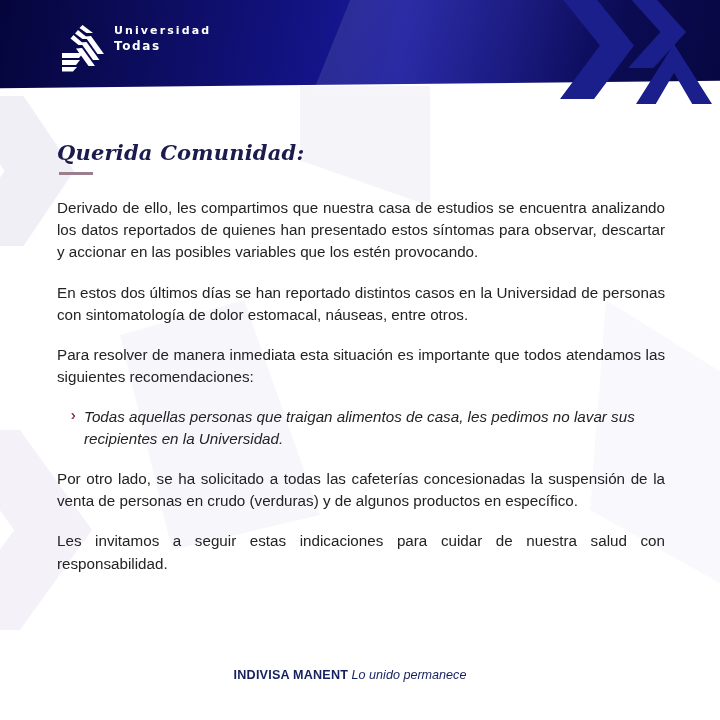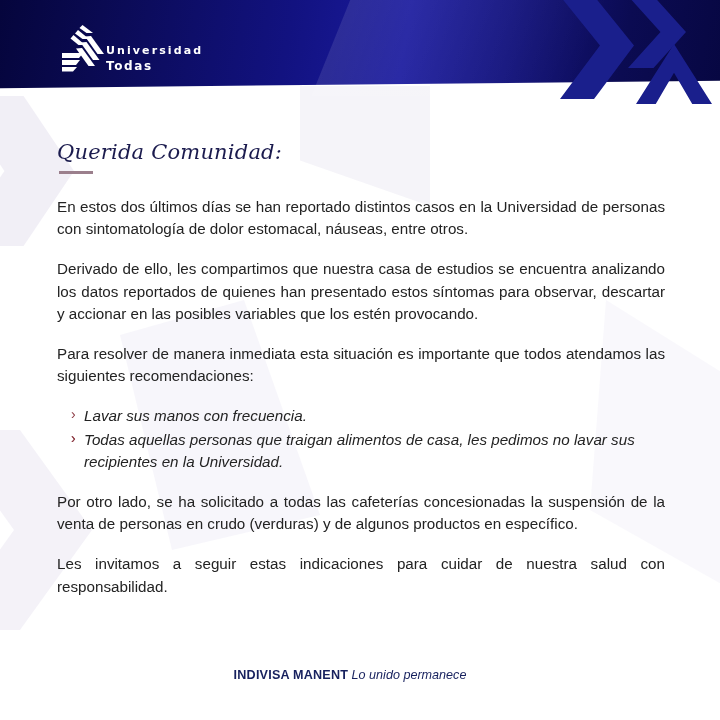--- a/index.html
+++ b/index.html
@@ -128,21 +128,22 @@
     clip-path: polygon(50% 0, 100% 100%, 74% 100%, 50% 48%, 26% 100%, 0 100%);
   }
 
   
   .logo {
     position: absolute;
     left: 60px;
     top: 24px;
     z-index: 5;
     display: flex;
-    align-items: flex-end;
+    align-items: flex-start;
+    gap: 8px;
   }
   .logo-mark { width: 46px; height: 48px; flex: none; }
   .logo-text { padding-top: 1px; }
   .logo-univ {
     font-family: "DejaVu Sans", sans-serif;
     font-size: 11px;
     font-weight: 700;
     letter-spacing: 2.1px;
     color: #ffffff;
     line-height: 1;
@@ -172,21 +173,21 @@
   .content {
     position: absolute;
     left: 57px;
     top: 140px;
     width: 608px;
     z-index: 4;
   }
   .title {
     font-family: "DejaVu Serif", serif;
     font-size: 21px;
-    font-weight: 400;
+    font-weight: 700;
     font-style: italic;
     color: #1b1b4e;
     letter-spacing: .2px;
     margin: 0 0 4px 0;
     display: inline-block;
   }
   .title-rule {
     width: 34px;
     height: 3px;
     background: #9b7f8c;
@@ -284,29 +285,29 @@
       <div class="logo-univ">Universidad</div>
       <div class="logo-city">Todas</div>
     </div>
   </div>
 
   <div class="content">
 
     <div class="title">Querida Comunidad:</div>
     <div class="title-rule"></div>
 
+    <p class="para">Derivado de ello, les compartimos que nuestra casa de estudios se encuentra analizando los datos reportados de quienes han presentado estos síntomas para observar, descartar y accionar en las posibles variables que los estén provocando.</p>
+
     <p class="para">En estos dos últimos días se han reportado distintos casos en la Universidad de personas con sintomatología de dolor estomacal, náuseas, entre otros.</p>
-
-    <p class="para">Derivado de ello, les compartimos que nuestra casa de estudios se encuentra analizando los datos reportados de quienes han presentado estos síntomas para observar, descartar y accionar en las posibles variables que los estén provocando.</p>
 
     <p class="para">Para resolver de manera inmediata esta situación es importante que todos atendamos las siguientes recomendaciones:</p>
 
     <ul class="recs">
       <li>
-        <span class="bullet">›</span><span>Lavar sus manos con frecuencia.</span>
+        <span class="bullet">›</span>
       </li>
       <li>
         <span class="bullet">›</span>
       </li>
       <li>
         <span class="bullet">›</span><span>Todas aquellas personas que traigan alimentos de casa, les pedimos no lavar sus recipientes en la Universidad.</span>
       </li>
     </ul>
 
     <p class="para">Por otro lado, se ha solicitado a todas las cafeterías concesionadas la suspensión de la venta de personas en crudo (verduras) y de algunos productos en específico.</p>

